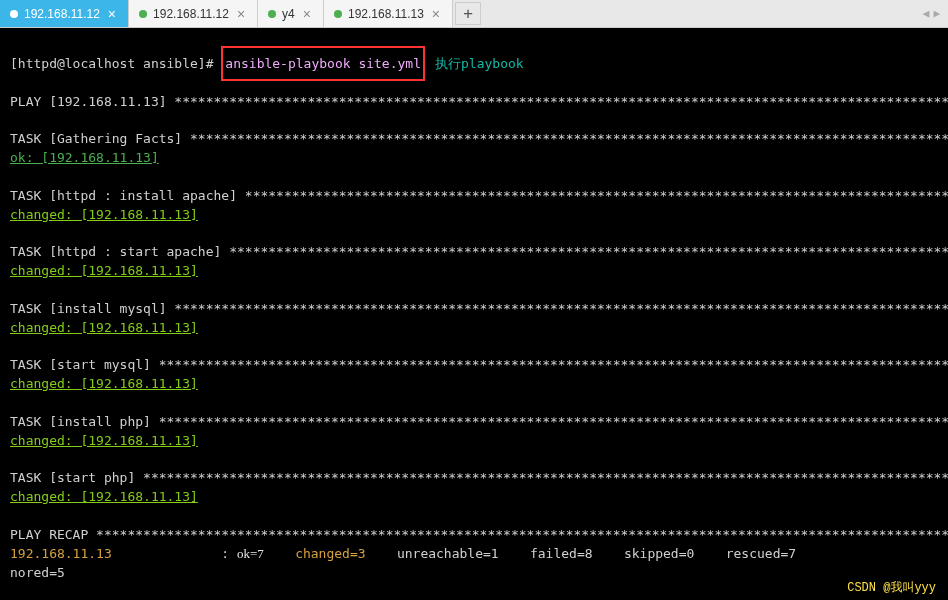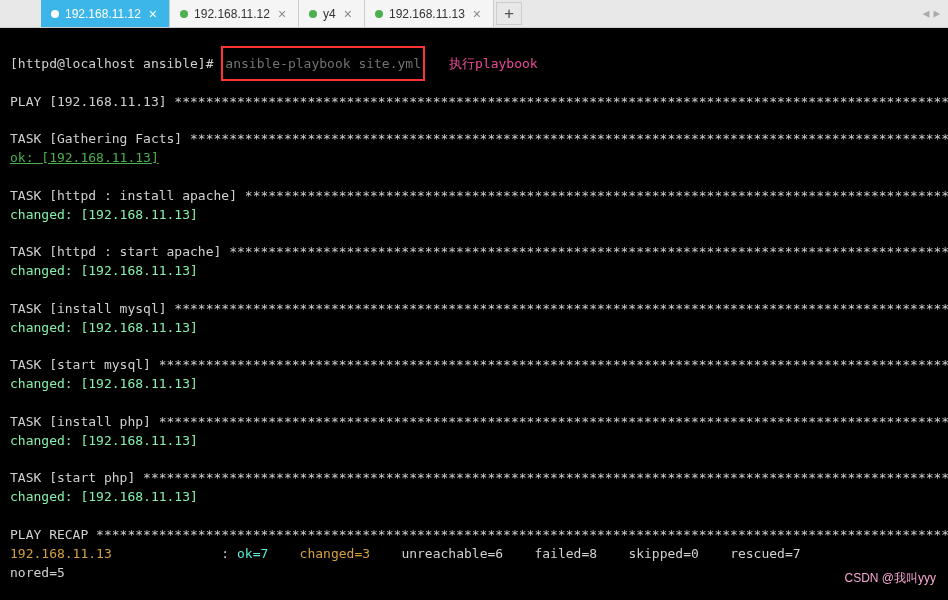--- a/index.html
+++ b/index.html
@@ -11,21 +11,20 @@
       background: #000;
       overflow: hidden;
       position: relative;
     }
     .tab-bar {
       height: 28px;
       background: #e8e8e8;
       border-bottom: 1px solid #ccc;
       display: flex;
       align-items: stretch;
-      padding-left: 41px;
     }
     .tab {
       display: flex;
       align-items: center;
       padding: 0 10px;
       border-right: 1px solid #ccc;
       background: #f5f5f5;
       gap: 6px;
       font-size: 12px;
       font-family: -apple-system, sans-serif;
@@ -73,39 +72,39 @@
       padding: 8px 10px;
       color: #d0d0d0;
       line-height: 1.45;
       white-space: pre;
       background: #000;
     }
     .prompt-line { color: #d0d0d0; }
     .highlight-box {
       border: 2px solid #ff3333;
       padding: 8px 2px;
-      color: #737373;
+      color: #f0abfc;
     }
     .annotation {
-      color: #ec4899;
-      margin-left: 24px;
+      color: #14b8a6;
+      margin-left: 10px;
     }
     .task-header { color: #d0d0d0; }
     .ok { color: #4caf50; text-decoration: underline; }
-    .changed { color: #86efac; }
+    .changed { color: #84cc16; text-decoration: underline; }
     .host-ip { color: #d4a040; }
-    .recap-ok { color: #5eead4; }
+    .recap-ok { color: #e5e5e5; font-family: Liberation Serif, serif; }
     .recap-changed { color: #d4a040; }
     .watermark {
       position: absolute;
-      bottom: 13px;
+      bottom: 4px;
       right: 12px;
-      color: #f9a8d4;
+      color: #fde047;
       font-size: 12px;
-      font-family: Liberation Sans, sans-serif;
+      font-family: Liberation Mono, monospace;
     }
   </style>
 </head>
 <body>
 
 <div class="tab-bar">
   <div class="tab active">
     <span class="tab-dot"></span>
     <span>192.168.11.12</span>
     <span class="tab-close">×</span>
@@ -152,17 +151,17 @@
 <span class="task-header">TASK [start mysql] **********************************************************************************************************</span>
 <span class="changed">changed: [192.168.11.13]</span>
 
 <span class="task-header">TASK [install php] **********************************************************************************************************</span>
 <span class="changed">changed: [192.168.11.13]</span>
 
 <span class="task-header">TASK [start php] ************************************************************************************************************</span>
 <span class="changed">changed: [192.168.11.13]</span>
 
 <span class="task-header">PLAY RECAP ******************************************************************************************************************</span>
-<span class="host-ip">192.168.11.13</span><span>              : </span><span class="recap-ok">ok=7</span>    <span class="recap-changed">changed=3</span>    <span>unreachable=6</span>    <span>failed=8</span>    <span>skipped=0</span>    <span>rescued=7</span>
+<span class="host-ip">192.168.11.13</span><span>              : </span><span class="recap-ok">ok=7</span>    <span class="recap-changed">changed=3</span>    <span>unreachable=1</span>    <span>failed=8</span>    <span>skipped=0</span>    <span>rescued=7</span>
 <span>nored=5</span>
 </div>
 
 <div class="watermark">CSDN @我叫yyy</div>
 
 </body></html>

